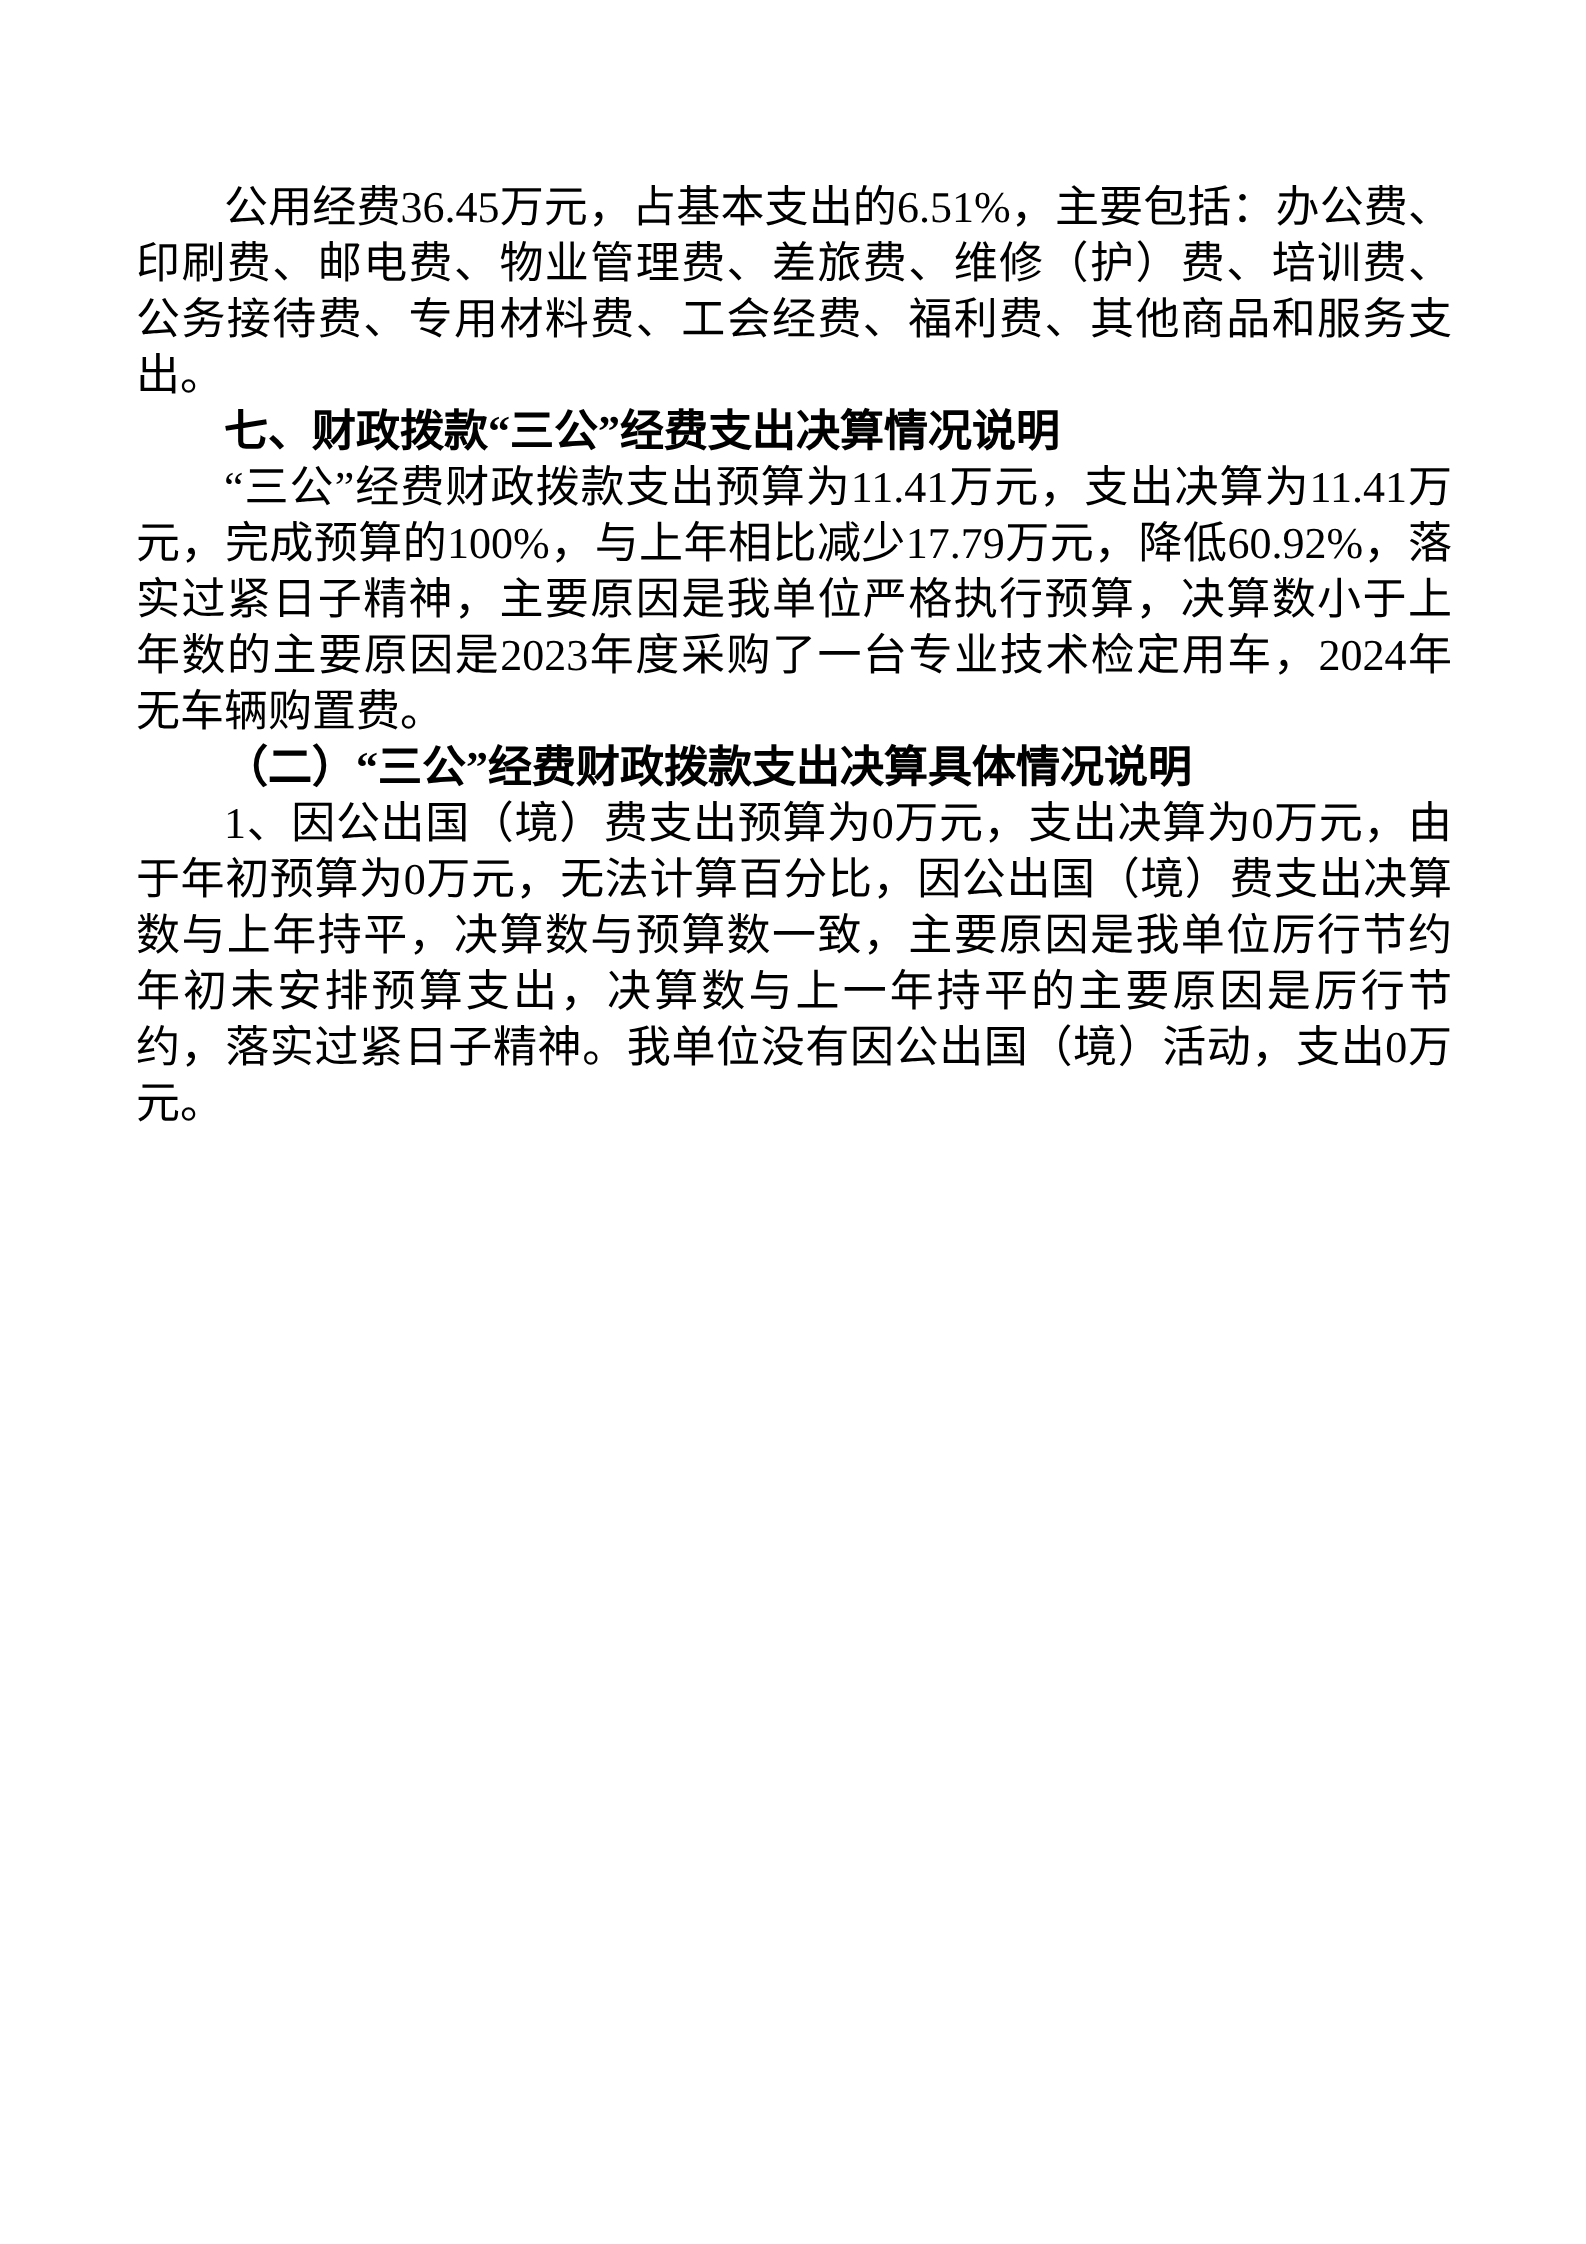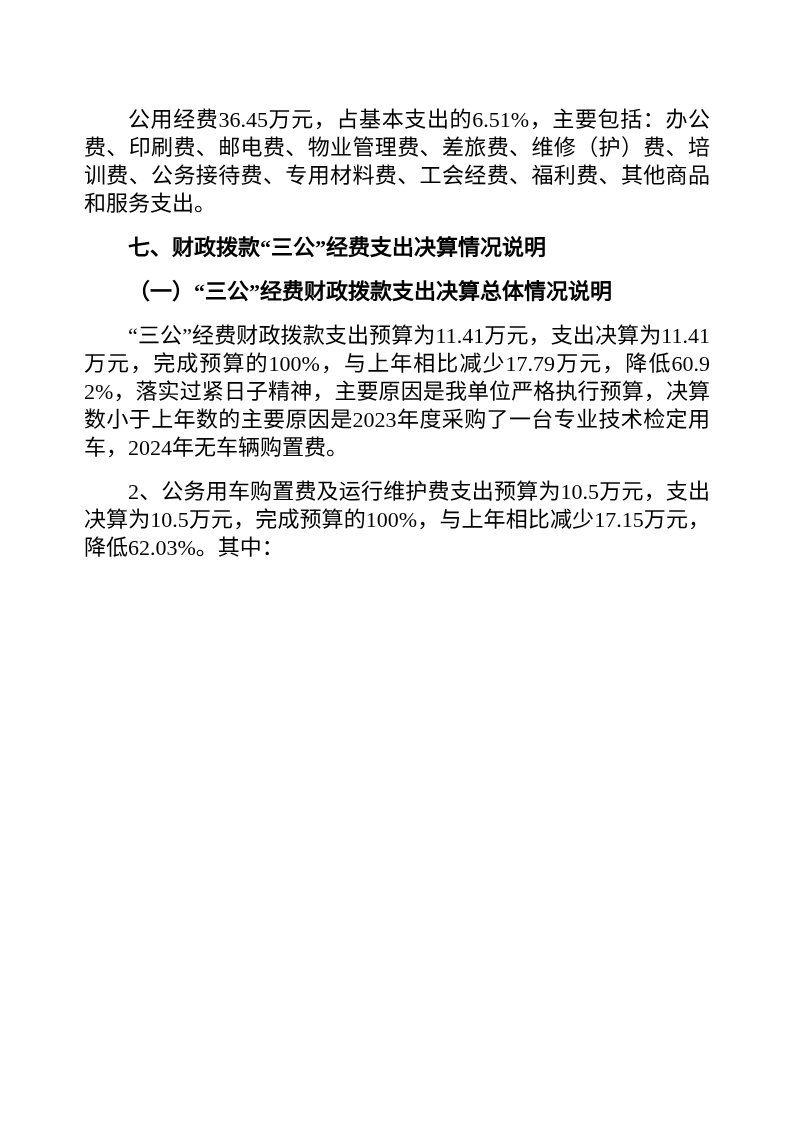--- a/index.html
+++ b/index.html
@@ -14,32 +14,32 @@
     box-sizing: border-box;
     background: #ffffff;
     overflow: hidden;
     padding: 90px 67px 0 68px;
     font-family: "Liberation Serif", "DejaVu Serif", serif;
     font-size: 22px;
     line-height: 28px;
     color: #000000;
   }
   .page p {
-    margin: 16px;
+    margin: 0;
     padding: 0;
     text-indent: 2em;
     text-align: justify;
     word-break: break-all;
   }
   .page p.heading {
     font-weight: bold;
   }
 </style>
 </head>
 <body>
 
 <div class="page">
   <p class="body">公用经费36.45万元，占基本支出的6.51%，主要包括：办公费、印刷费、邮电费、物业管理费、差旅费、维修（护）费、培训费、公务接待费、专用材料费、工会经费、福利费、其他商品和服务支出。</p>
   <p class="heading">七、财政拨款“三公”经费支出决算情况说明</p>
-  <p class="heading">（一）“三公”经费财政拨款支出决算总体情况说明</p>
   <p class="body">“三公”经费财政拨款支出预算为11.41万元，支出决算为11.41万元，完成预算的100%，与上年相比减少17.79万元，降低60.92%，落实过紧日子精神，主要原因是我单位严格执行预算，决算数小于上年数的主要原因是2023年度采购了一台专业技术检定用车，2024年无车辆购置费。</p>
-  <p class="body">2、公务用车购置费及运行维护费支出预算为10.5万元，支出决算为10.5万元，完成预算的100%，与上年相比减少17.15万元，降低62.03%。其中：</p>
+  <p class="heading">（二）“三公”经费财政拨款支出决算具体情况说明</p>
+  <p class="body">1、因公出国（境）费支出预算为0万元，支出决算为0万元，由于年初预算为0万元，无法计算百分比，因公出国（境）费支出决算数与上年持平，决算数与预算数一致，主要原因是我单位厉行节约年初未安排预算支出，决算数与上一年持平的主要原因是厉行节约，落实过紧日子精神。我单位没有因公出国（境）活动，支出0万元。</p>
 </div>
 
 </body></html>

